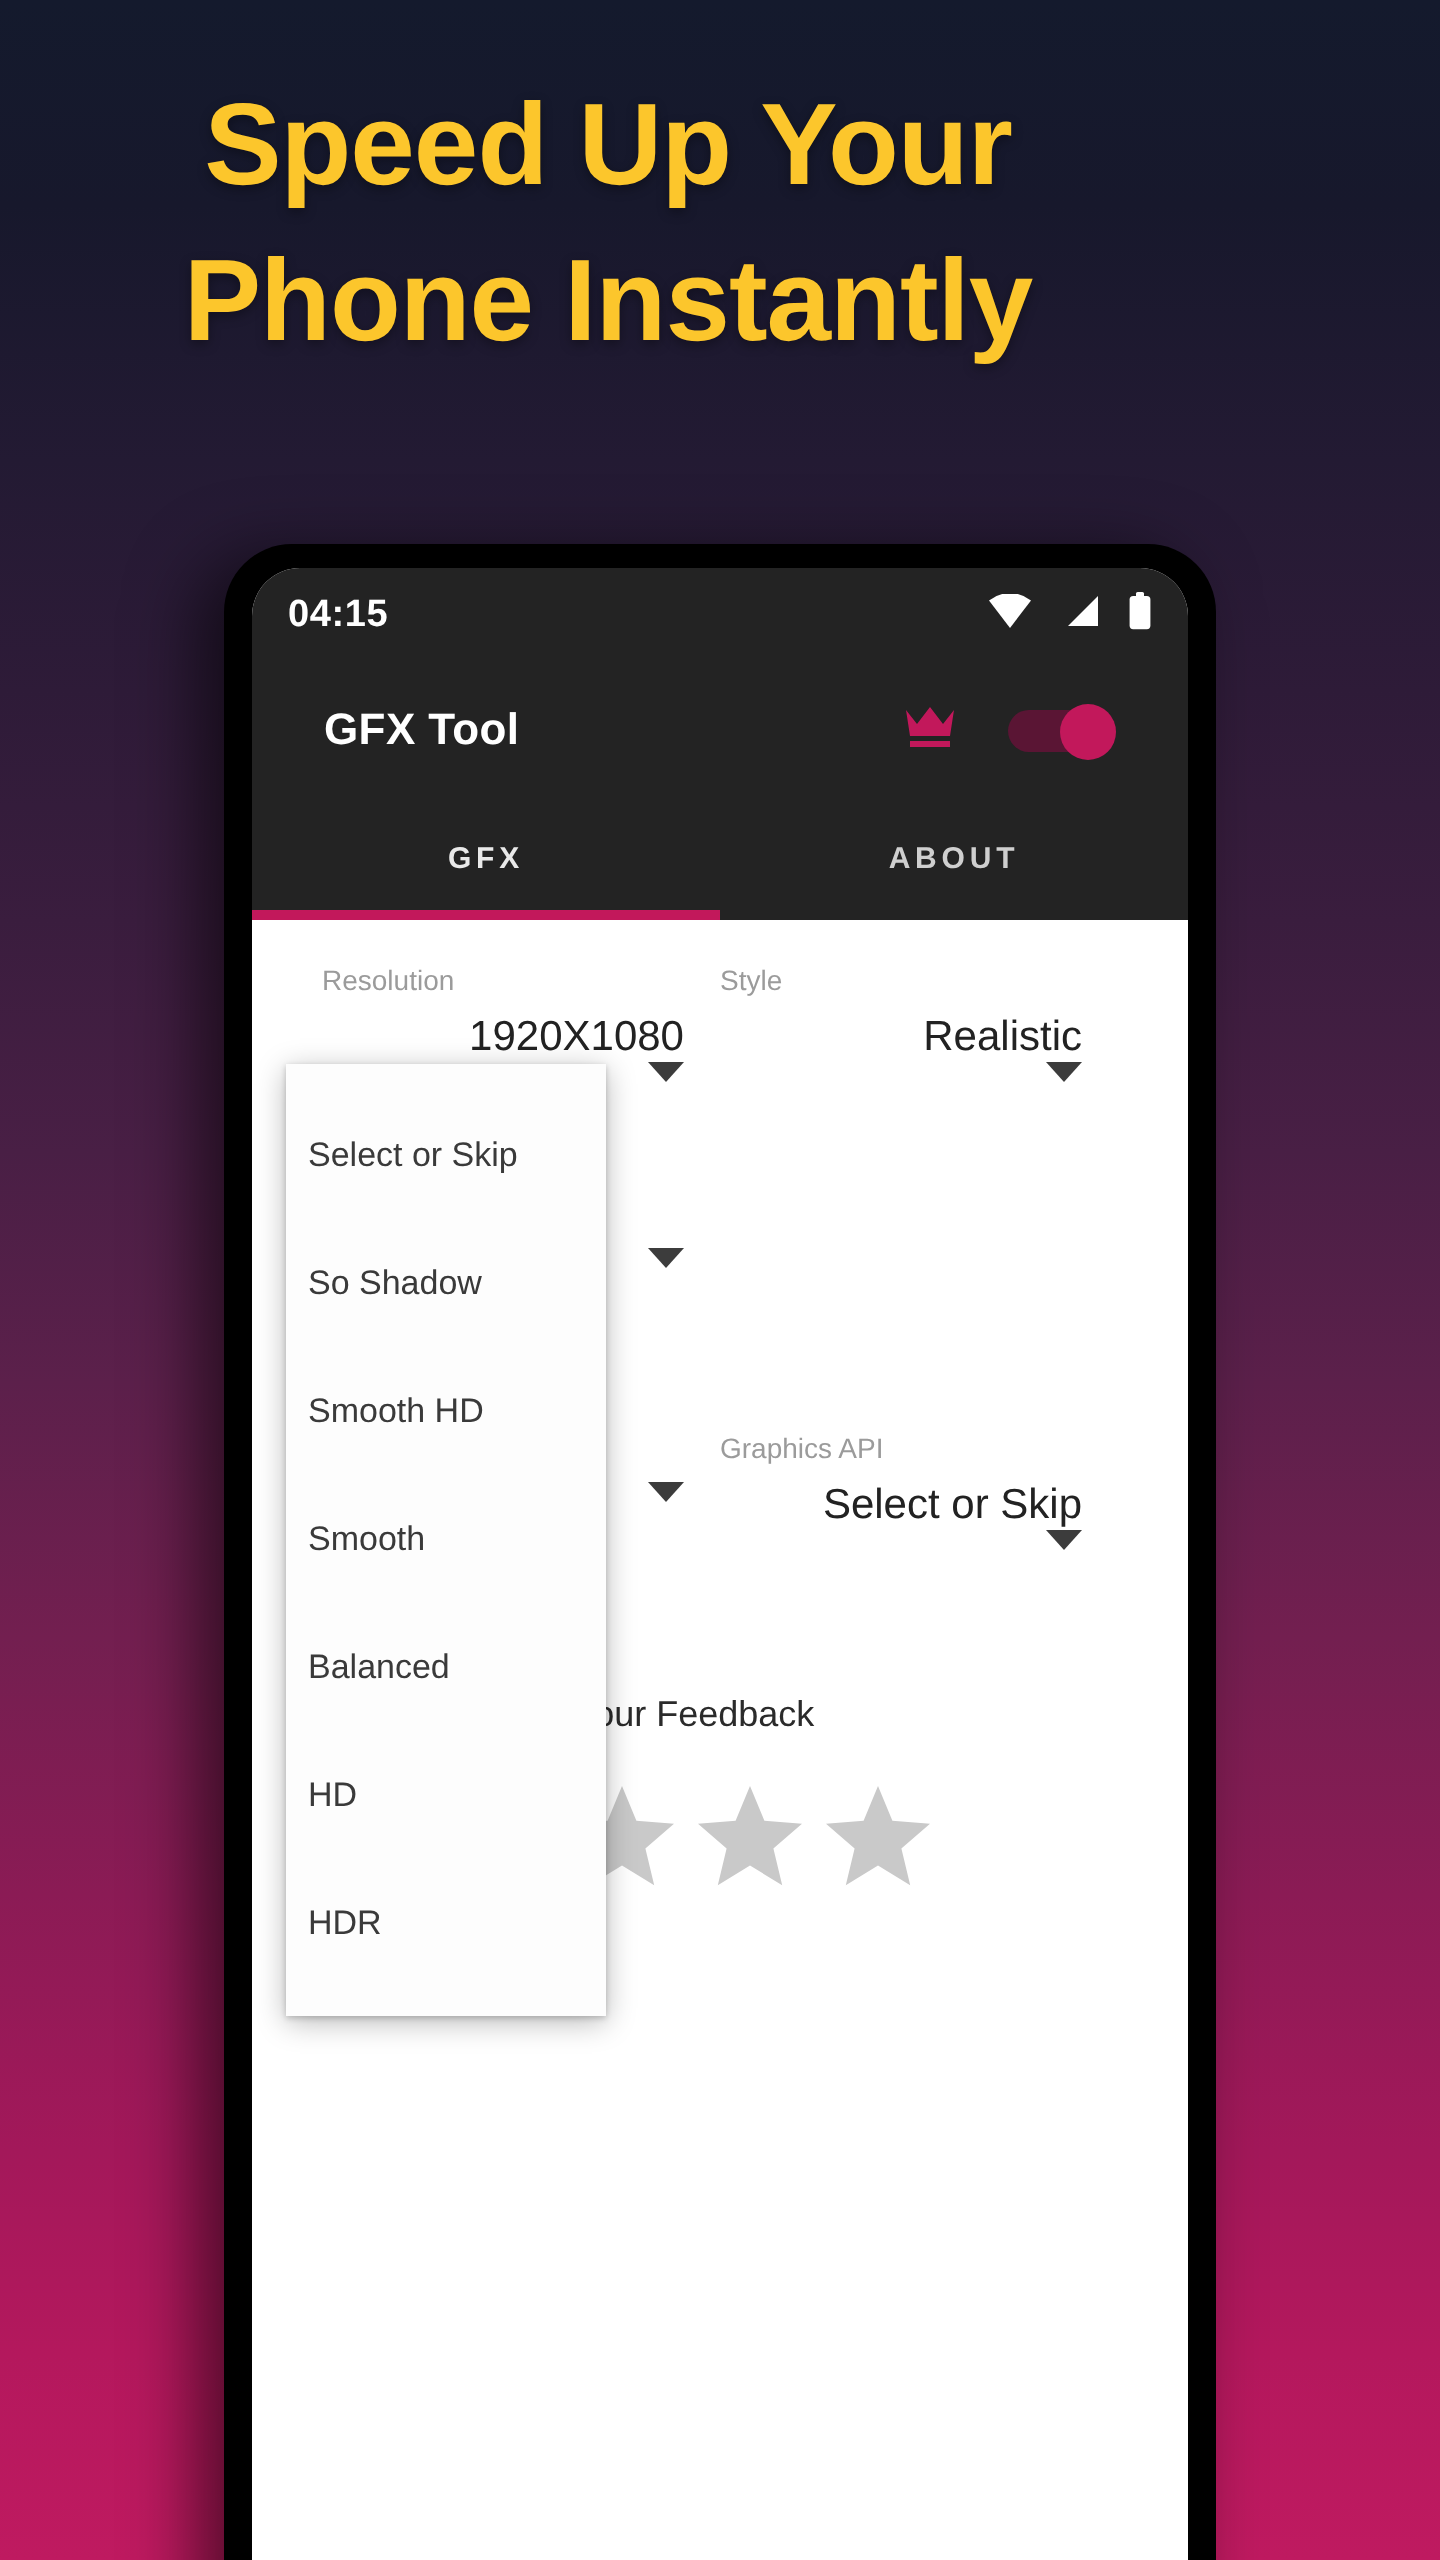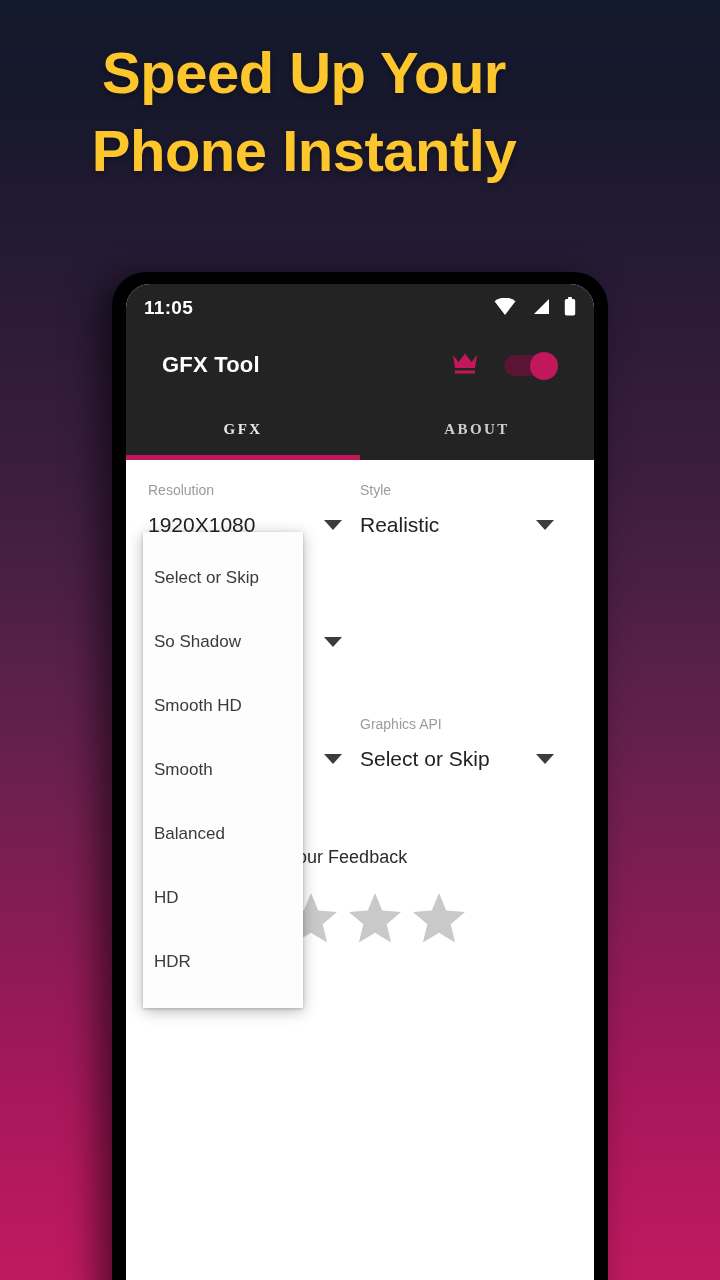--- a/index.html
+++ b/index.html
@@ -140,21 +140,20 @@
   }
   .tab {
     flex: 1;
     display: flex;
     align-items: center;
     justify-content: center;
     color: #e9e9e9;
     font-size: 15px;
     font-weight: bold;
     letter-spacing: 2.4px;
-    font-family: Liberation Serif, serif;
   }
   .tab.inactive { color: #cfcfcf; }
   .tab-indicator {
     position: absolute;
     left: 0;
     bottom: 0;
     width: 50%;
     height: 5px;
     background: #c2185b;
   }
@@ -168,36 +167,37 @@
   }
 
   .field-grid {
     position: absolute;
     top: 22px;
     left: 0;
     width: 468px;
   }
   .field-row {
     display: flex;
-    padding: 0 22px;
+    padding: 0 35px;
   }
   .field {
     width: 50%;
     padding-right: 18px;
   }
   .field-label {
     color: #9b9b9b;
     font-size: 14px;
     margin-bottom: 8px;
     height: 17px;
   }
   .field-value-row {
     display: flex;
-    align-items: center;
+    align-items: flex-end;
     height: 36px;
+    flex-direction: column;
   }
   .field-value {
     color: #222222;
     font-size: 21px;
   }
   .caret {
     margin-left: auto;
     width: 0; height: 0;
     border-left: 9px solid transparent;
     border-right: 9px solid transparent;
@@ -254,21 +254,21 @@
 
 <div class="headline">
   <span class="headline-line">Speed Up Your</span>
   <span class="headline-line">Phone Instantly</span>
 </div>
 
 <div class="phone-frame">
   <div class="phone-screen">
 
     <div class="status-bar">
-      <div class="status-time">11:05</div>
+      <div class="status-time">04:15</div>
       <div class="status-icons">
         <span class="ic">
           <svg width="22" height="17" viewBox="0 0 22 17">
             <path d="M11 17 L0.5 3.2 A17 17 0 0 1 21.5 3.2 Z" fill="#ffffff"></path>
           </svg>
         </span>
         <span class="ic">
           <svg width="20" height="17" viewBox="0 0 20 17">
             <path d="M19 1 L19 16 L4 16 Z" fill="#ffffff"></path>
           </svg>

